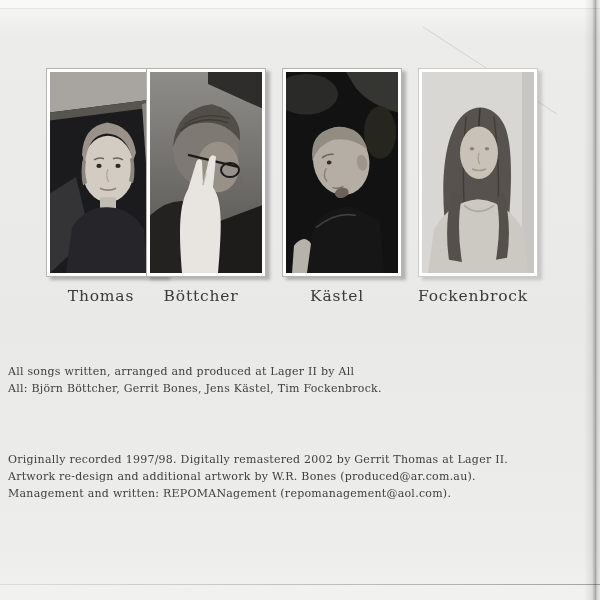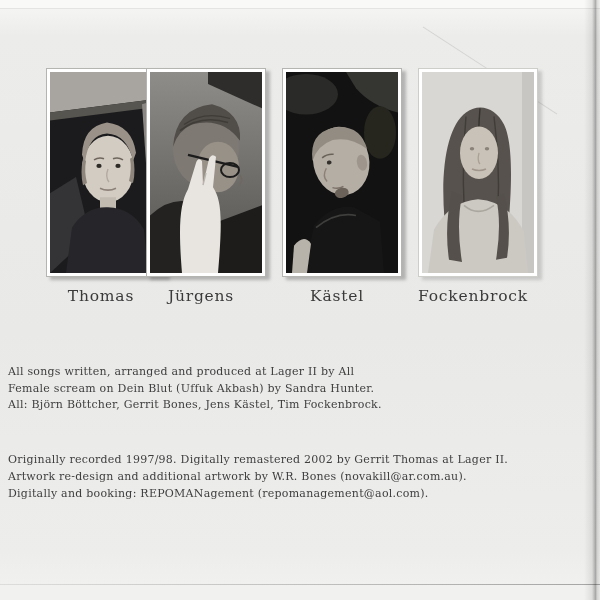--- a/index.html
+++ b/index.html
@@ -97,21 +97,21 @@
         <path d="M30,58 Q50,42 78,50" stroke="#3f3c38" stroke-width="1.5" fill="none"></path>
         <path d="M34,52 Q54,38 80,46" stroke="#3f3c38" stroke-width="1.2" fill="none"></path>
         <ellipse cx="68" cy="94" rx="21" ry="25" fill="#989188"></ellipse>
         <path d="M38,82 L88,94" stroke="#1c1c1c" stroke-width="2.4"></path>
         <ellipse cx="80" cy="97" rx="9" ry="7" fill="none" stroke="#1c1c1c" stroke-width="2"></ellipse>
         <path d="M90,102 q4,6 -1,10" stroke="#6e6861" stroke-width="1.6" fill="none"></path>
         <path d="M32,199 C28,152 30,130 38,116 L46,90 Q48,84 52,88 L53,112 L59,86 Q62,80 66,84 L63,114 C71,126 73,142 68,199 Z" fill="#e8e5e0"></path>
         <path d="M53,112 L56,100" stroke="#b9b5ae" stroke-width="1.4" fill="none"></path>
       </svg>
     </div>
-    <figcaption class="caption">Jürgens</figcaption>
+    <figcaption class="caption">Böttcher</figcaption>
   </figure>
 
   <figure class="photo p4">
     <div class="matte">
       <svg viewBox="0 0 112 199" preserveAspectRatio="none">
         <rect width="112" height="199" fill="#d8d7d4"></rect>
         <rect x="100" width="12" height="199" fill="#c7c6c3"></rect>
         <path d="M26,176 C16,110 22,56 44,40 C58,30 74,36 82,52 C92,72 90,122 84,176 Z" fill="#57524d"></path>
         <path d="M44,44 Q40,90 42,130" stroke="#403c38" stroke-width="1.4" fill="none"></path>
         <path d="M72,44 Q78,92 76,134" stroke="#403c38" stroke-width="1.4" fill="none"></path>
@@ -150,26 +150,25 @@
         <path d="M18,199 L28,152 Q46,130 68,134 L94,148 L98,199 Z" fill="#161616"></path>
         <path d="M30,154 Q50,138 70,142" stroke="#3e3e3c" stroke-width="1.6" fill="none"></path>
         <path d="M8,172 Q18,160 25,170 L21,199 H6 Z" fill="#b8b3aa"></path>
       </svg>
     </div>
     <figcaption class="caption">Kästel</figcaption>
   </figure>
 
   <div class="credits credits-1">
     <p>All songs written, arranged and produced at Lager II by All</p>
-    <p>Female scream on Dein Blut (Uffuk Akbash) by Sandra Hunter.</p>
     <p>All: Björn Böttcher, Gerrit Bones, Jens Kästel, Tim Fockenbrock.</p>
   </div>
 
   <div class="credits credits-2">
     <p>Originally recorded 1997/98. Digitally remastered 2002 by Gerrit Thomas at Lager II.</p>
-    <p>Artwork re-design and additional artwork by W.R. Bones (novakill@ar.com.au).</p>
-    <p>Digitally and booking: REPOMANagement (repomanagement@aol.com).</p>
+    <p>Artwork re-design and additional artwork by W.R. Bones (produced@ar.com.au).</p>
+    <p>Management and written: REPOMANagement (repomanagement@aol.com).</p>
   </div>
 
   <div class="bottom-line"></div>
   <div class="bottom-strip"></div>
   <div class="edge-right"></div>
 </div>
 
 </body></html>

